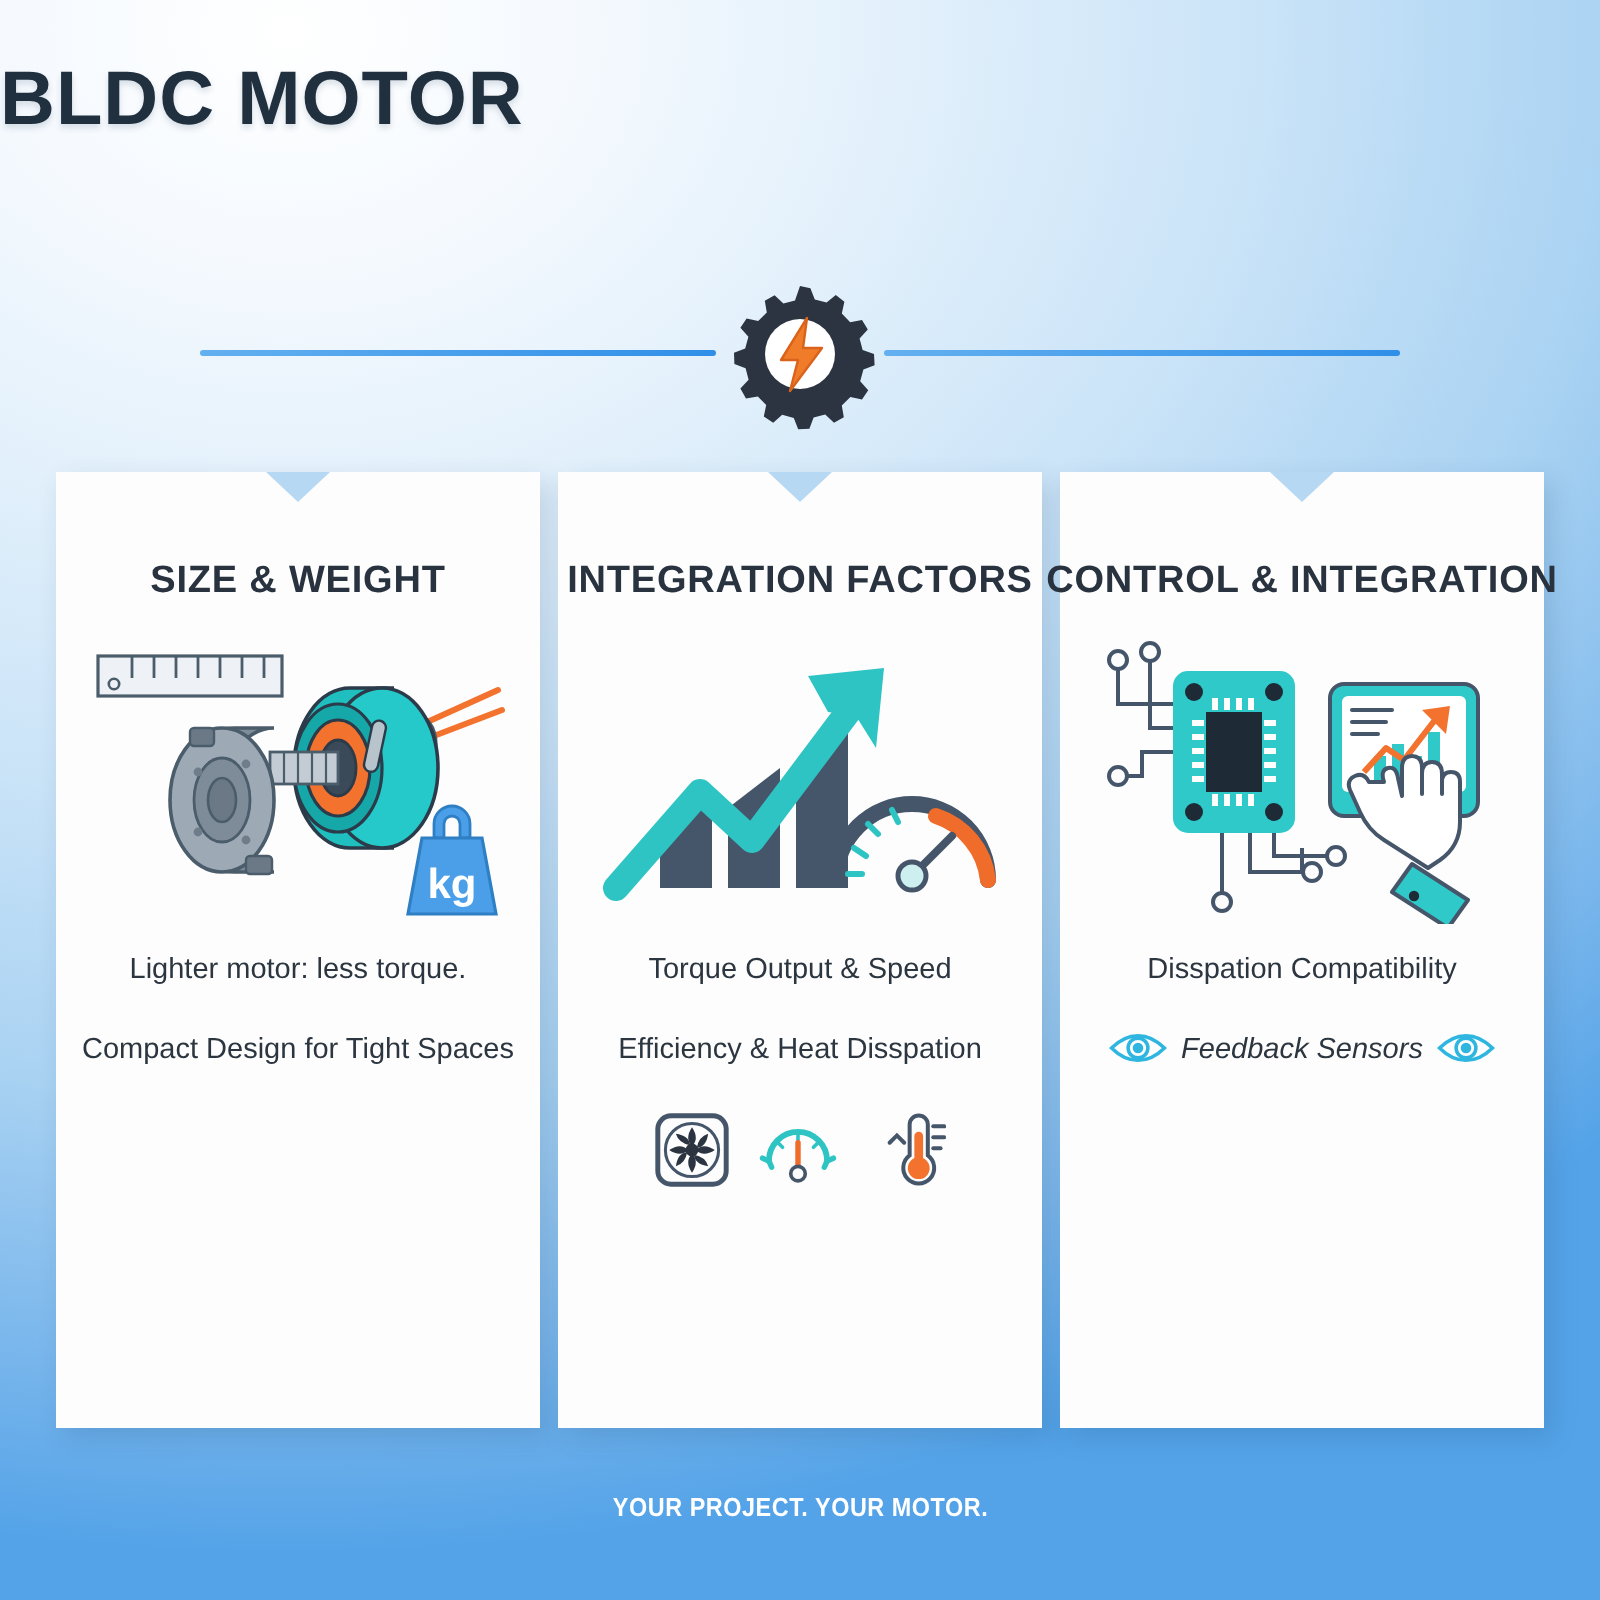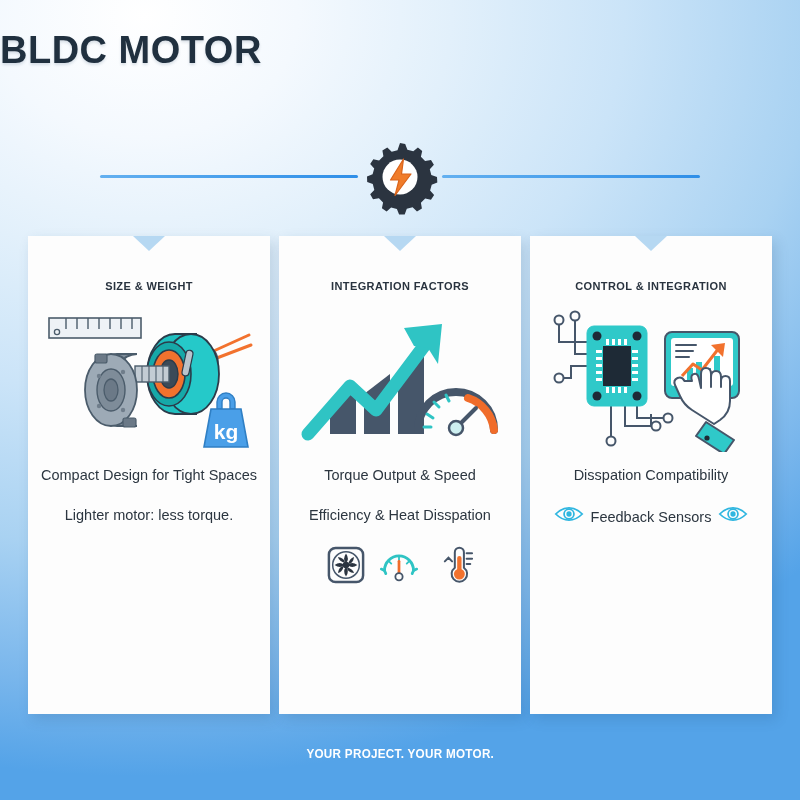--- a/index.html
+++ b/index.html
@@ -55,37 +55,37 @@
   }
   .notch {
     position:absolute; top:0; left:50%; transform:translateX(-50%);
     width:0; height:0;
     border-left:16px solid transparent;
     border-right:16px solid transparent;
     border-top:15px solid #b6d8f2;
   }
   .card-title {
     margin-top:44px;
-    font-size:11px; font-weight:bold; letter-spacing:0.4px;
+    font-size:19px; font-weight:bold; letter-spacing:0.4px;
     color:#29333f; text-align:left;
     white-space:nowrap;
   }
   .card-art {
     margin-top:10px;
     width:220px; height:150px;
     display:flex; align-items:center; justify-content:flex-start;
   }
   .card-lines { margin-top:14px; width:100%; text-align:center; }
   .card-lines .ln {
     font-size:14.5px; color:#2c3640; line-height:1.35;
     margin-bottom:20px; padding:0 6px;
   }
   .card-lines .ln:last-child { margin-bottom:0; }
   .inline-row {
-    display:flex; align-items:flex-end; justify-content:center; gap:7px;
+    display:flex; align-items:flex-start; justify-content:center; gap:7px;font-style:italic;
   }
   .icon-row {
     margin-top:8px;
     display:flex; align-items:center; justify-content:center; gap:14px;
   }
 
   
   .footer {
     position:absolute; left:0; right:0; bottom:0; height:94px;
     display:flex; align-items:center; justify-content:center;
@@ -190,22 +190,22 @@
           </g>
 
           <g>
             <path d="M178 100 a9 9 0 0 1 18 0 l0 7 -5 0 0-7 a4 4 0 0 0 -8 0 l0 7 -5 0z" fill="#4a9fe8" stroke="#2f7fc4" stroke-width="1.4"></path>
             <path d="M172 107 l30 0 7 38 -44 0z" fill="#4a9fe8" stroke="#2f7fc4" stroke-width="1.6"></path>
             <text x="187" y="137" font-family="Liberation Sans, sans-serif" font-size="21" font-weight="bold" fill="#ffffff" text-anchor="middle">kg</text>
           </g>
         </svg>
       </div>
       <div class="card-lines">
+        <div class="ln">Lighter motor: less torque.</div>
         <div class="ln">Compact Design for Tight Spaces</div>
-        <div class="ln">Lighter motor: less torque.</div>
       </div>
     </div>
 
     <div class="card">
       <div class="notch"></div>
       <div class="card-title">INTEGRATION FACTORS</div>
       <div class="card-art">
         <svg viewBox="0 0 220 150" width="220" height="150">
 
           <g fill="#46566a">

